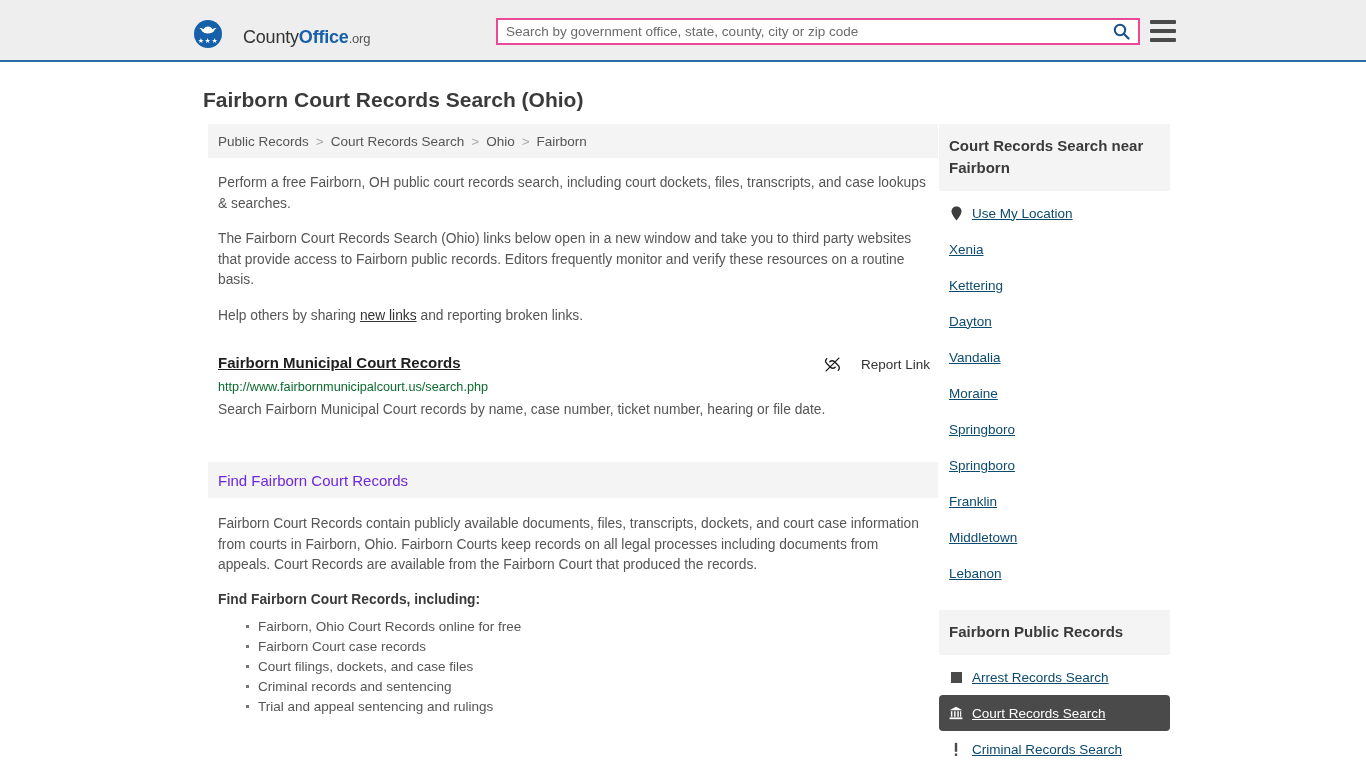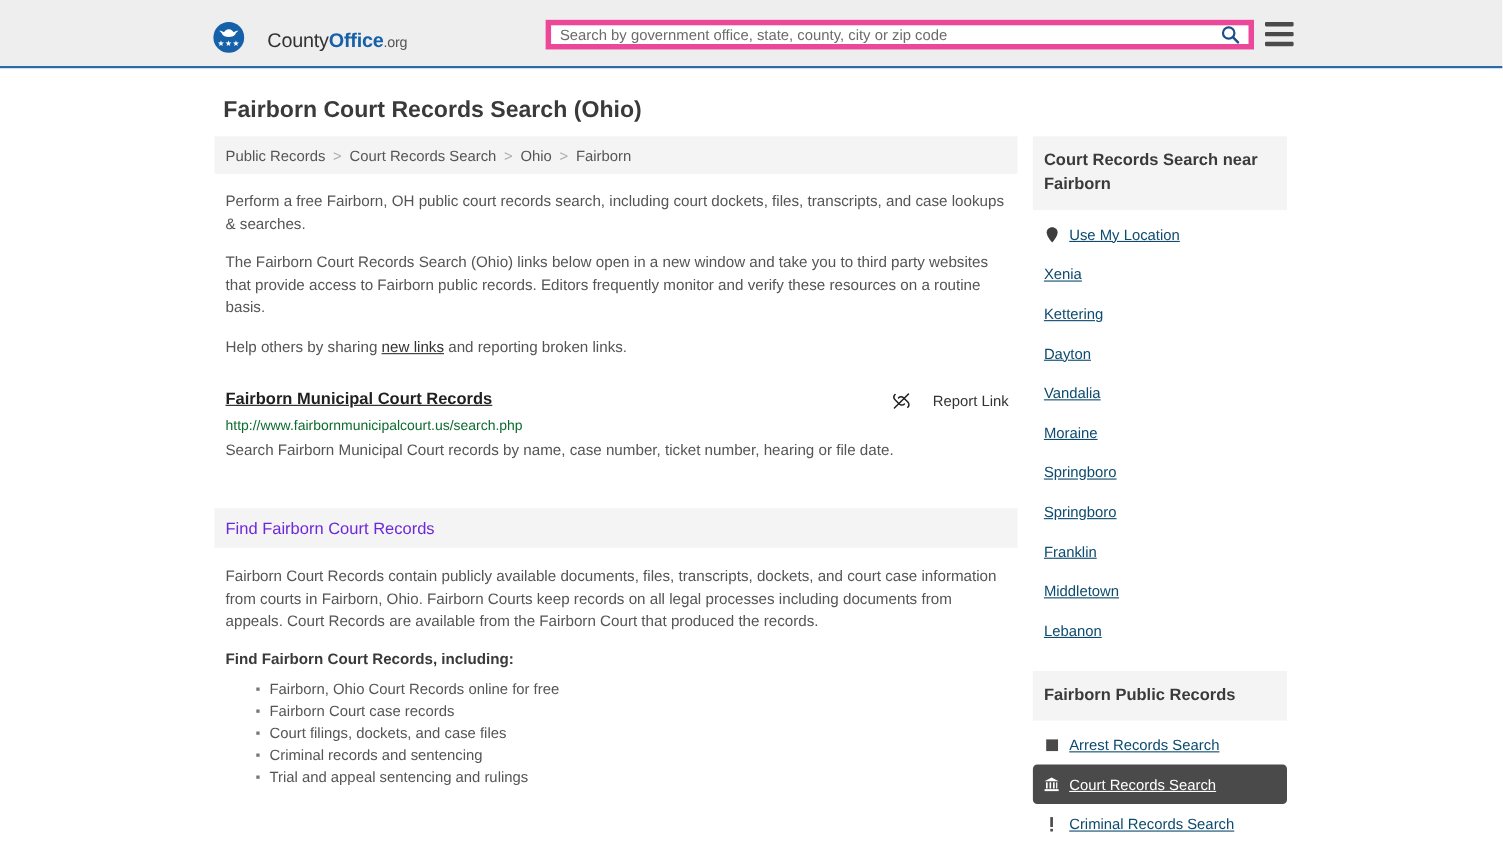--- a/index.html
+++ b/index.html
@@ -61,21 +61,21 @@
   #brand-text .b-office { color: #1560a8; font-weight: bold; }
   #brand-text .b-org { color: #555555; font-size: 13px; }
 
   #search-wrap {
     position: absolute;
     left: 496px;
     top: 18px;
     width: 644px;
     height: 27px;
     background: #ffffff;
-    border: 5px solid #ec4899;
+    border: 2px solid #ec4899;
     display: flex;
     align-items: center;
   }
   #search-input {
     flex: 1;
     height: 25px;
     border: 0;
     outline: none;
     padding: 0 8px;
     font-size: 13.5px;
@@ -120,21 +120,21 @@
     position: absolute;
     left: 203px;
     top: 26px;
     font-size: 21px;
     font-weight: bold;
     color: #3a3a3a;
     margin: 0;
   }
   #content-col {
     position: absolute;
-    left: 195px;
+    left: 208px;
     top: 62px;
     width: 730px;
   }
   #side-col {
     position: absolute;
     left: 939px;
     top: 62px;
     width: 231px;
   }
 

